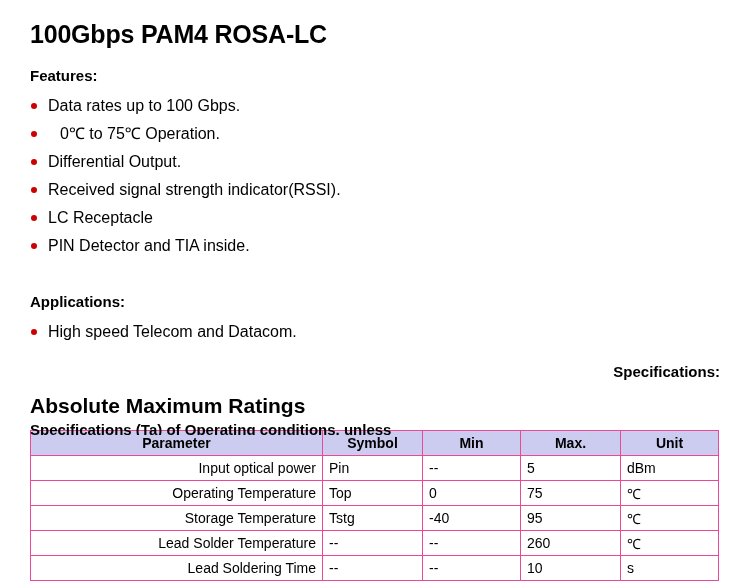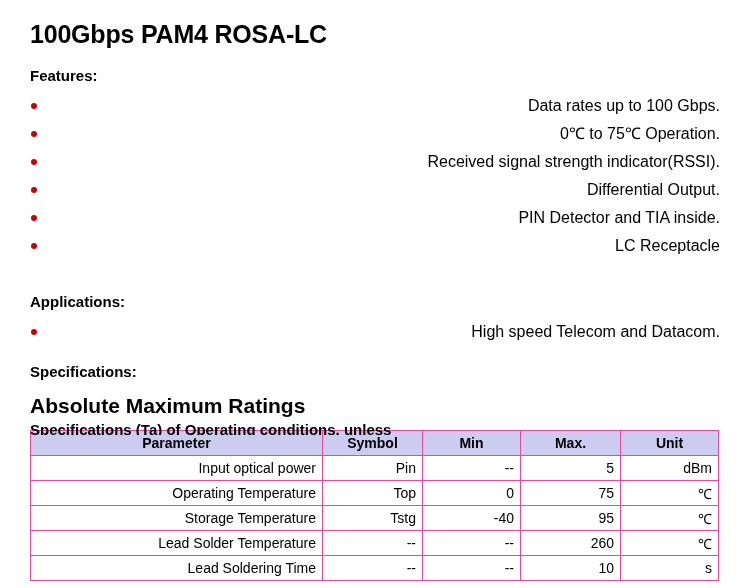--- a/index.html
+++ b/index.html
@@ -23,38 +23,37 @@
     font-weight: bold;
     margin: 6px 0 18px 0;
     letter-spacing: -0.2px;
   }
   h2.section-head {
     font-size: 15px;
     font-weight: bold;
     margin: 0 0 10px 0;
   }
   h2.section-head.apps { margin-top: 36px; }
-  h2.section-head.specs { margin-top: 20px; }
+  h2.section-head.specs { margin-top: 20px; text-align: right; }
   h3.sub-head {
     font-size: 21px;
     font-weight: bold;
     margin: 14px 0 12px 0;
   }
   ul.bullets {
     list-style: none;
     margin: 0;
     padding: 0;
   }
   ul.bullets li {
     font-size: 16px;
     line-height: 23px;
     margin: 0 0 5px 0;
     padding-left: 18px;
     position: relative;
-    text-align: right;
   }
   ul.bullets li .dot {
     position: absolute;
     left: 1px;
     top: 9px;
     width: 6px;
     height: 6px;
     border-radius: 50%;
     background: #cc0000;
   }
@@ -76,21 +75,21 @@
   }
   table.spec-table th {
     background: #ccccf0;
     font-weight: bold;
     text-align: center;
   }
   table.spec-table td.param {
     text-align: right;
     padding-left: 7px;
   }
-  table.spec-table td.c { text-align: right; }
+  table.spec-table td.c { text-align: left; }
   col.c-param { width: 292px; }
   col.c-symbol { width: 100px; }
   col.c-min { width: 98px; }
   col.c-max { width: 100px; }
   col.c-unit { width: 98px; }
 
   .cut-line {
     position: absolute;
     left: 30px;
     bottom: -4px;
@@ -116,33 +115,33 @@
     <li>
       <span class="dot"></span>
       <span>Data rates up to 100 Gbps.</span>
     </li>
     <li class="indent">
       <span class="dot"></span>
       <span>0℃ to 75℃ Operation.</span>
     </li>
     <li>
       <span class="dot"></span>
+      <span>Differential Output.</span>
+    </li>
+    <li>
+      <span class="dot"></span>
       <span>Received signal strength indicator(RSSI).</span>
     </li>
     <li>
       <span class="dot"></span>
-      <span>Differential Output.</span>
+      <span>LC Receptacle</span>
     </li>
     <li>
       <span class="dot"></span>
       <span>PIN Detector and TIA inside.</span>
-    </li>
-    <li>
-      <span class="dot"></span>
-      <span>LC Receptacle</span>
     </li>
   </ul>
 
   <h2 class="section-head apps">Applications:</h2>
 
   <ul class="bullets apps-list">
     <li>
       <span class="dot"></span>
       <span>High speed Telecom and Datacom.</span>
     </li>

